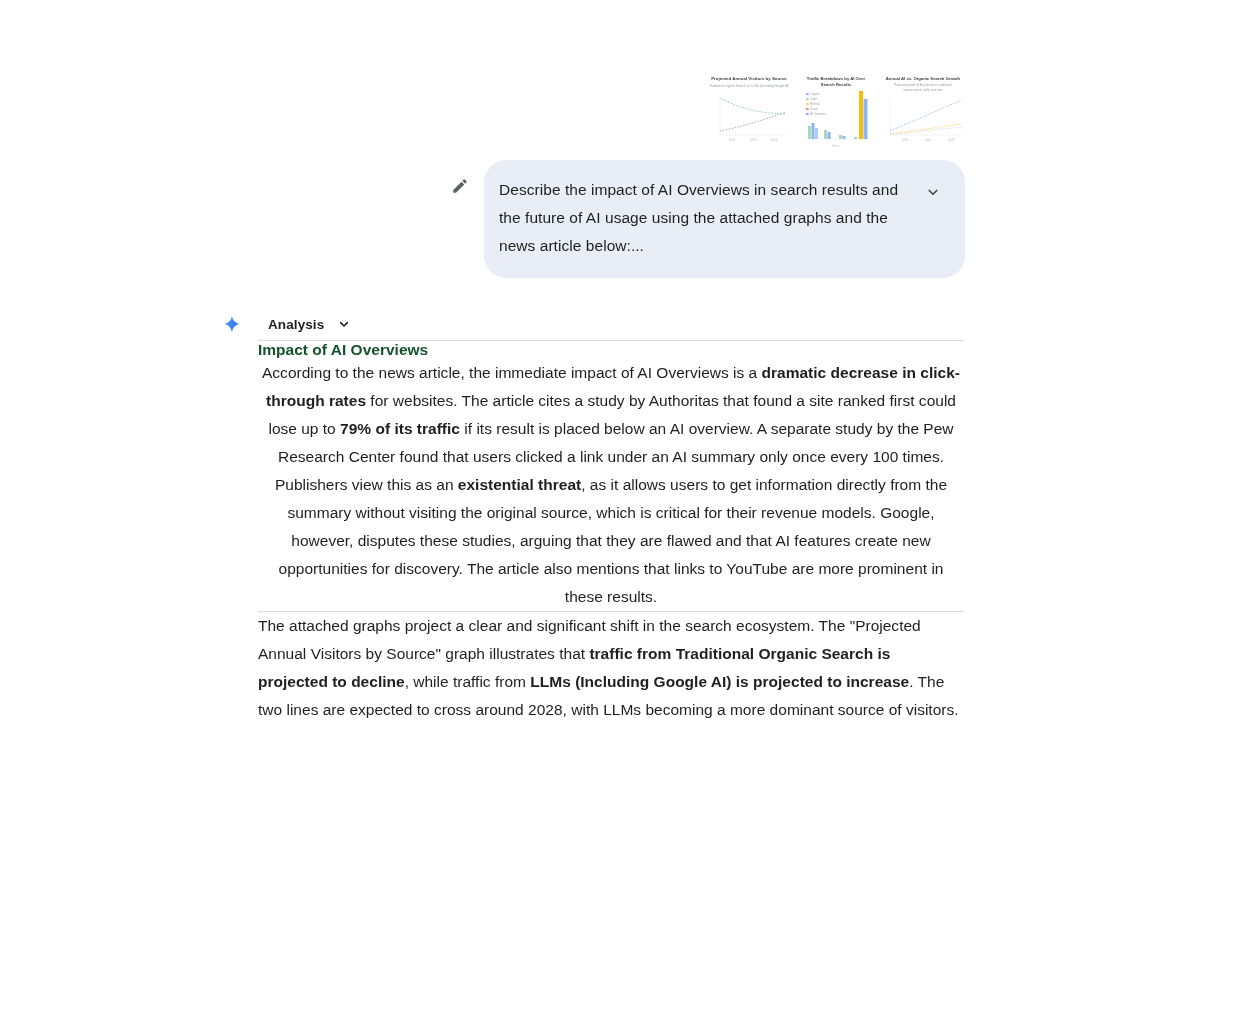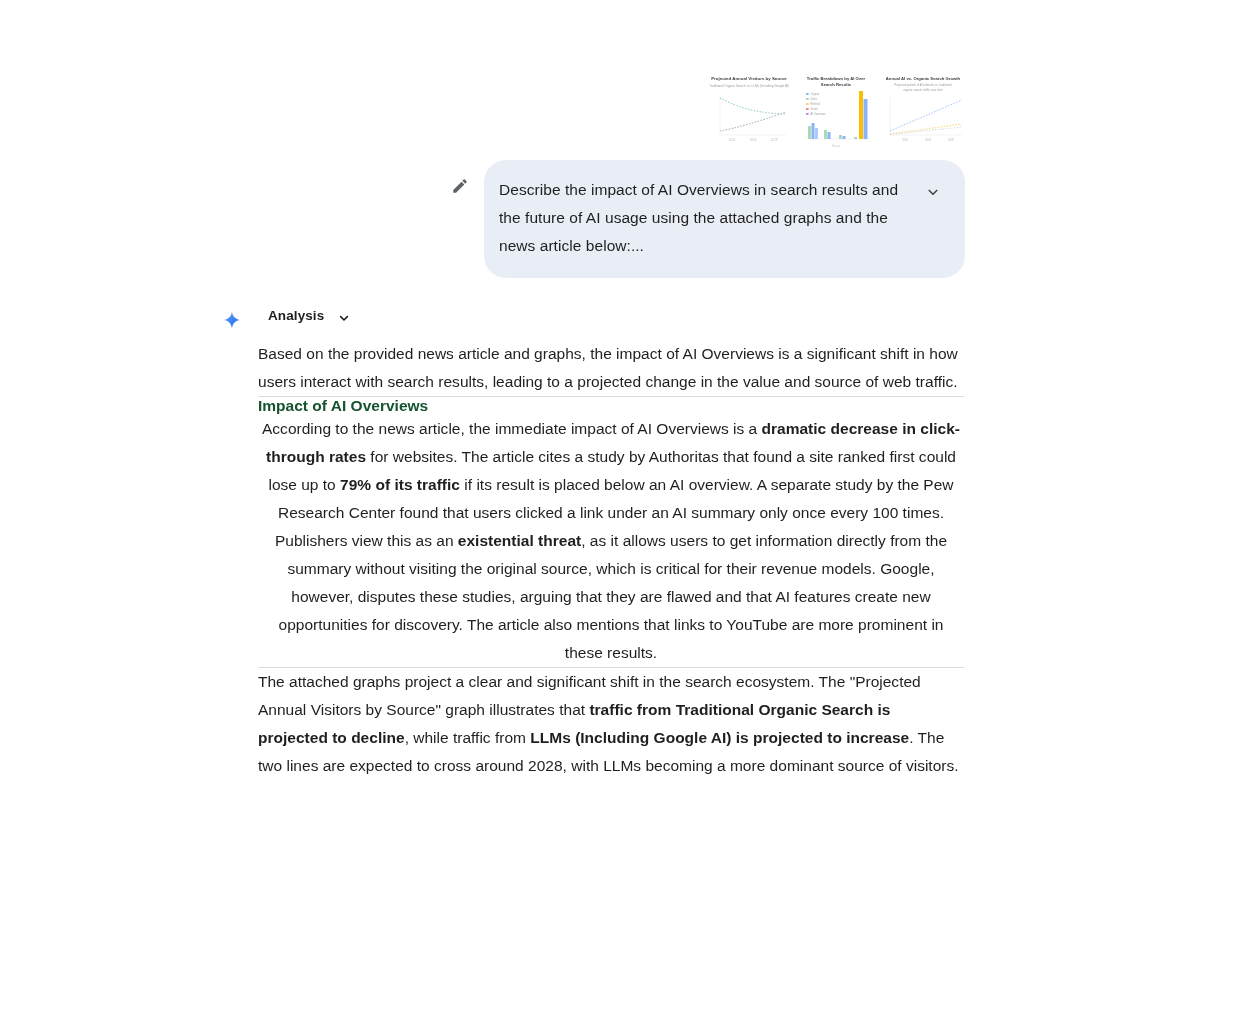--- a/index.html
+++ b/index.html
@@ -98,20 +98,21 @@
 
   
   .response {
     position: absolute;
     left: 258px;
     top: 308px;
     width: 706px;
   }
   .analysis-head {
     display: flex;
+    align-items: center;
     height: 32px;
     margin-left: -48px;
   }
   .sparkle {
     width: 24px;
     height: 24px;
     flex: 0 0 24px;
     margin-left: 10px;
     display: block;
   }
@@ -266,21 +267,20 @@
       <path fill="url(#sparkGrad)" d="M12 1.8c.55 4.6 3.6 7.65 8.2 8.2v.1c-4.6.55-7.65 3.6-8.2 8.2h-.1c-.55-4.6-3.6-7.65-8.2-8.2v-.1c4.6-.55 7.65-3.6 8.2-8.2z" transform="translate(0 1.9)"></path>
     </svg>
     <span class="analysis-label">Analysis</span>
     <button class="analysis-chevron">
       <svg width="16" height="16" viewBox="0 0 24 24">
         <path fill="none" stroke="#1f1f1f" stroke-width="2.4" stroke-linecap="round" stroke-linejoin="round" d="M7 10l5 5 5-5"></path>
       </svg>
     </button>
   </div>
 
-  <p class="body para-1">Based on the provided news article and graphs, the impact of AI Overviews is a significant shift in how users interact with search results, leading to a projected change in the value and source of web traffic.</p>
 
   <hr class="sep sep-1">
 
   <h3 class="section head-1">Impact of AI Overviews</h3>
   <p class="body para-2"><span>According to the news article, the immediate impact of AI Overviews is a </span><b>dramatic decrease in click-through rates</b><span> for websites. The article cites a study by Authoritas that found a site ranked first could lose up to </span><b>79% of its traffic</b><span> if its result is placed below an AI overview. A separate study by the Pew Research Center found that users clicked a link under an AI summary only once every 100 times. Publishers view this as an </span><b>existential threat</b><span>, as it allows users to get information directly from the summary without visiting the original source, which is critical for their revenue models. Google, however, disputes these studies, arguing that they are flawed and that AI features create new opportunities for discovery. The article also mentions that links to YouTube are more prominent in these results.</span></p>
 
   <hr class="sep sep-2">
 
   <p class="body para-3"><span>The attached graphs project a clear and significant shift in the search ecosystem. The "Projected Annual Visitors by Source" graph illustrates that </span><b>traffic from Traditional Organic Search is projected to decline</b><span>, while traffic from </span><b>LLMs (Including Google AI) is projected to increase</b><span>. The two lines are expected to cross around 2028, with LLMs becoming a more dominant source of visitors.</span></p>
 

